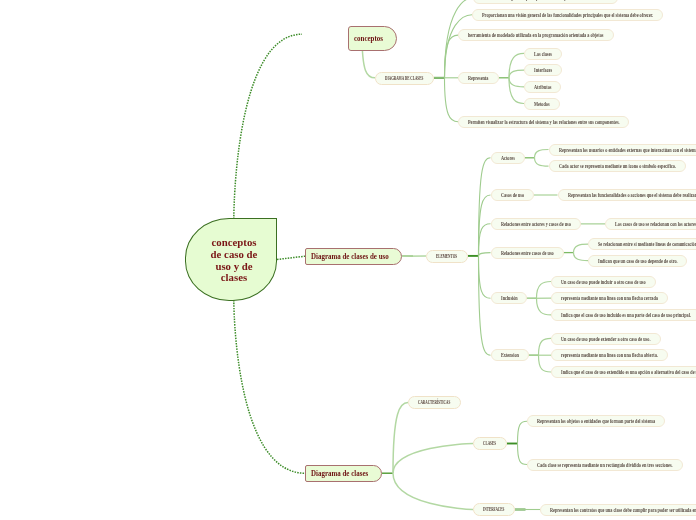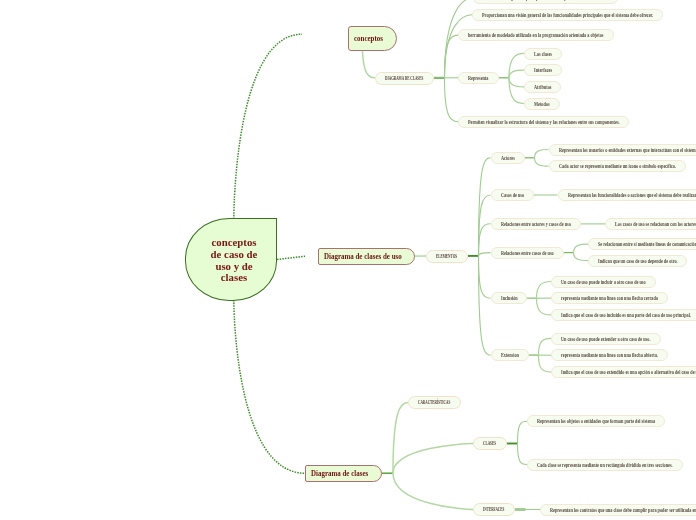--- a/index.html
+++ b/index.html
@@ -103,21 +103,21 @@
   <div id="nodes">
       <div class="node n-central" style="left: 185px; top: 218px; width: 92px; height: 83px;">
         <span class="lbl">conceptos</span>
         <span class="lbl">de caso de</span>
         <span class="lbl">uso y de</span>
         <span class="lbl">clases</span>
       </div>
       <div class="node n-l1" style="left: 302px; top: 26.05px; height: 25px; margin-left: 46px;">
         <span class="lbl" style="display: inline-block; width: 28.9px;">conceptos</span>
       </div>
-      <div class="node n-l1" style="left: 318px; top: 247.9px; height: 16.6px;">
+      <div class="node n-l1" style="left: 305px; top: 247.9px; height: 16.6px;">
         <span class="lbl" style="display: inline-block; width: 77.35px;">Diagrama de clases de uso</span>
       </div>
       <div class="node n-l1" style="left: 305px; top: 464.9px; height: 16.6px;">
         <span class="lbl" style="display: inline-block; width: 56.95px;">Diagrama de clases</span>
       </div>
       <div class="node n-l2" style="left: 375px; top: 71.5px; height: 12.6px;">
         <span class="lbl" style="display: inline-block; width: 38.34px;">DIAGRAMA DE CLASES</span>
       </div>
       <div class="node n-l2" style="left: 426px; top: 249.6px; height: 12.6px;">
         <span class="lbl" style="display: inline-block; width: 21.06px;">ELEMENTOS</span>

